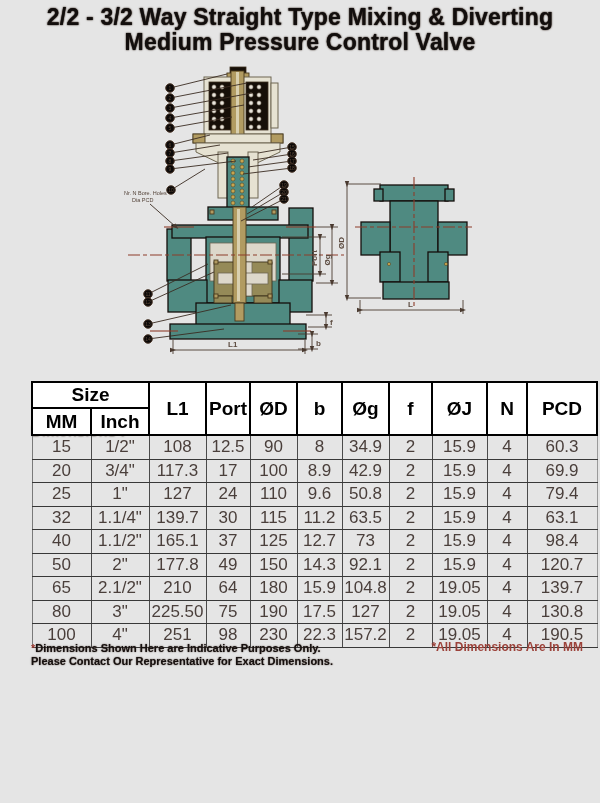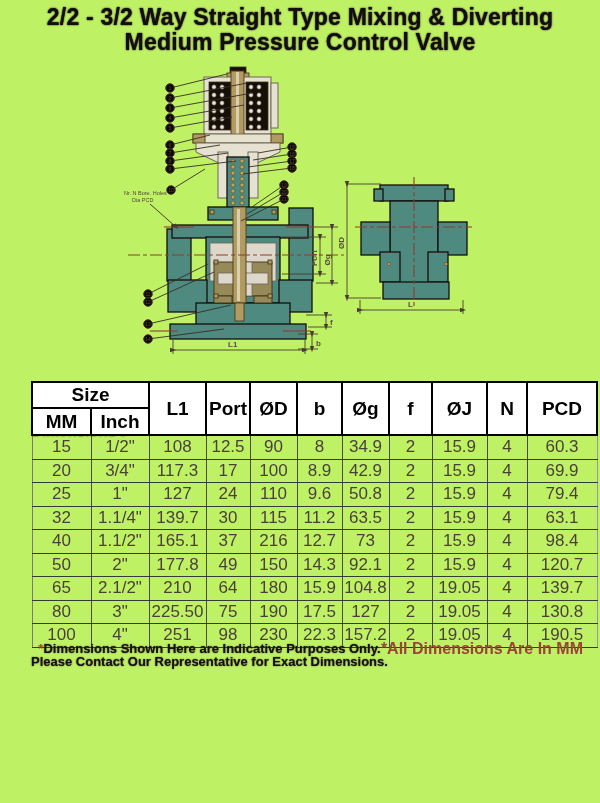--- a/index.html
+++ b/index.html
@@ -1,16 +1,16 @@
 <!DOCTYPE html>
 <html><head>
 <meta charset="utf-8">
 <style>
   html,body{margin:0;padding:0;background:#000;}
-  .page{position:relative;width:600px;height:803px;background:#bef264;overflow:hidden;
+  .page{position:relative;width:600px;height:803px;background:#e5e5e5;overflow:hidden;
         font-family:"Liberation Sans",sans-serif;}
   
   .ghost{color:#120e0d;text-shadow:0 0 2px #43372f,0 0 1px #43372f;}
   .title{position:absolute;top:5px;left:0;width:100%;text-align:center;
          font-size:23px;line-height:25px;font-weight:700;letter-spacing:.2px;}
   .dims-label{position:absolute;left:31px;top:380px;font-size:15px;font-weight:700;margin-top:42px;}
   
   .drawing{position:absolute;left:0;top:57px;}
   .teal{fill:#4f8a81;stroke:#140e0b;stroke-width:1.3;}
   .cream{fill:#e6e2d2;stroke:#6e6753;stroke-width:1;}
@@ -34,24 +34,24 @@
   table.dims thead th{background:#fff;color:#000;border:2px solid #000;
              font-size:19px;font-weight:700;padding:0;}
   table.dims thead tr.r1 th{height:24px;}
   table.dims thead tr.r2 th{height:25px;}
   table.dims tbody td{color:#4a3f3b;font-size:17px;font-weight:400;text-align:center;
              height:22.5px;padding:0;border-right:1px solid #4a4a4a;
              border-bottom:1px solid #383838;}
   table.dims tbody td:first-child{border-left:1px solid #7a7a7a;}
   table.dims tbody td.pcd{border-left:1px solid #c9c9c9;border-right:1px solid #9a9a9a;}
   
-  .fn-left{position:absolute;left:31px;top:642px;font-size:13px;font-weight:700;
-           line-height:13px;color:#16100f;text-shadow:0 0 1.5px #4a3c34;text-align:center;}
+  .fn-left{position:absolute;left:31px;top:642px;font-size:11px;font-weight:700;
+           line-height:13px;color:#16100f;text-shadow:0 0 1.5px #4a3c34;}
   .fn-left .star{color:#a33f35;text-shadow:none;}
-  .fn-right{position:absolute;right:17px;top:640px;font-size:16px;font-weight:700;color:#9c423a;}
+  .fn-right{position:absolute;right:17px;top:640px;font-size:12px;font-weight:700;color:#9c423a;}
 </style>
 </head>
 <body>
 
 <div class="page">
 
   <div class="title ghost">
     <div>2/2 - 3/2 Way Straight Type Mixing &amp; Diverting</div>
     <div>Medium Pressure Control Valve</div>
   </div>
@@ -379,21 +379,21 @@
           <td>2</td>
           <td>15.9</td>
           <td>4</td>
           <td class="pcd">63.1</td>
         </tr>
         <tr>
           <td>40</td>
           <td>1.1/2"</td>
           <td>165.1</td>
           <td>37</td>
-          <td>216</td>
+          <td>125</td>
           <td>12.7</td>
           <td>73</td>
           <td>2</td>
           <td>15.9</td>
           <td>4</td>
           <td class="pcd">98.4</td>
         </tr>
         <tr>
           <td>50</td>
           <td>2"</td>

